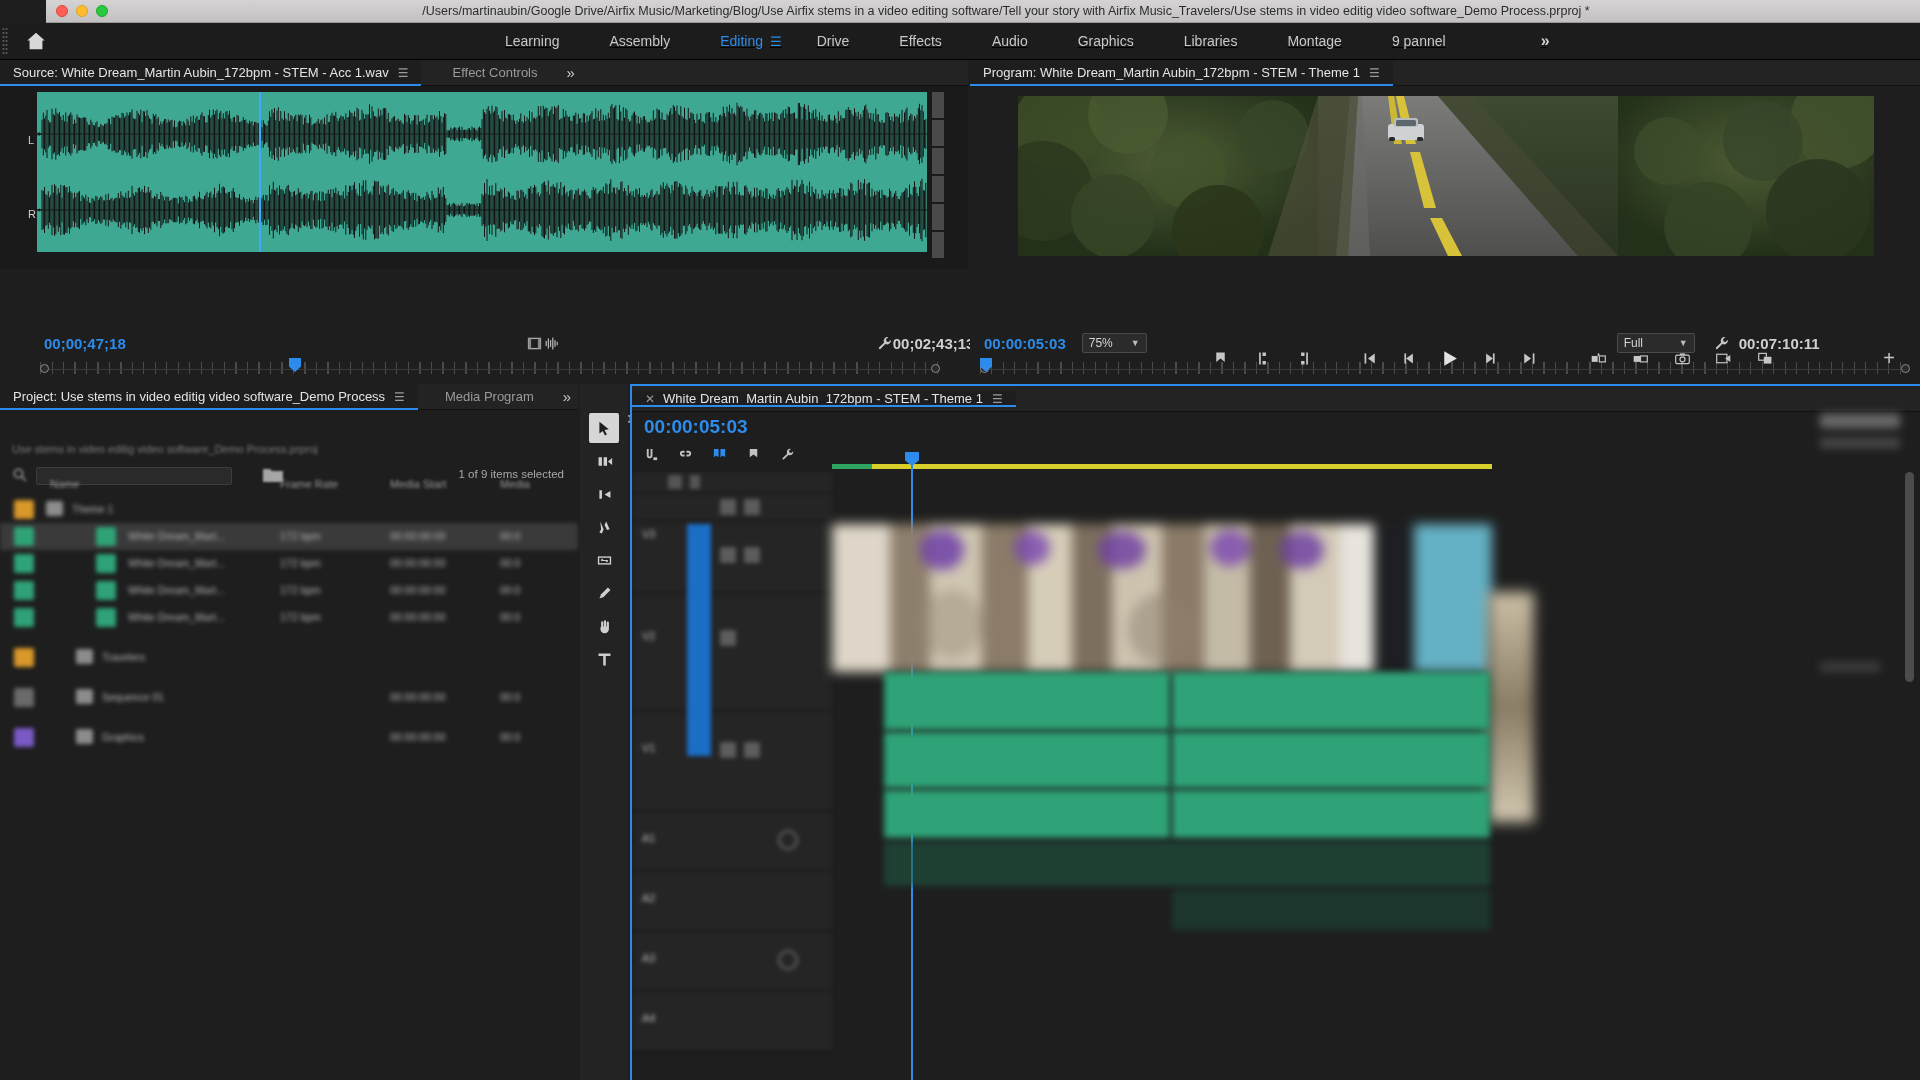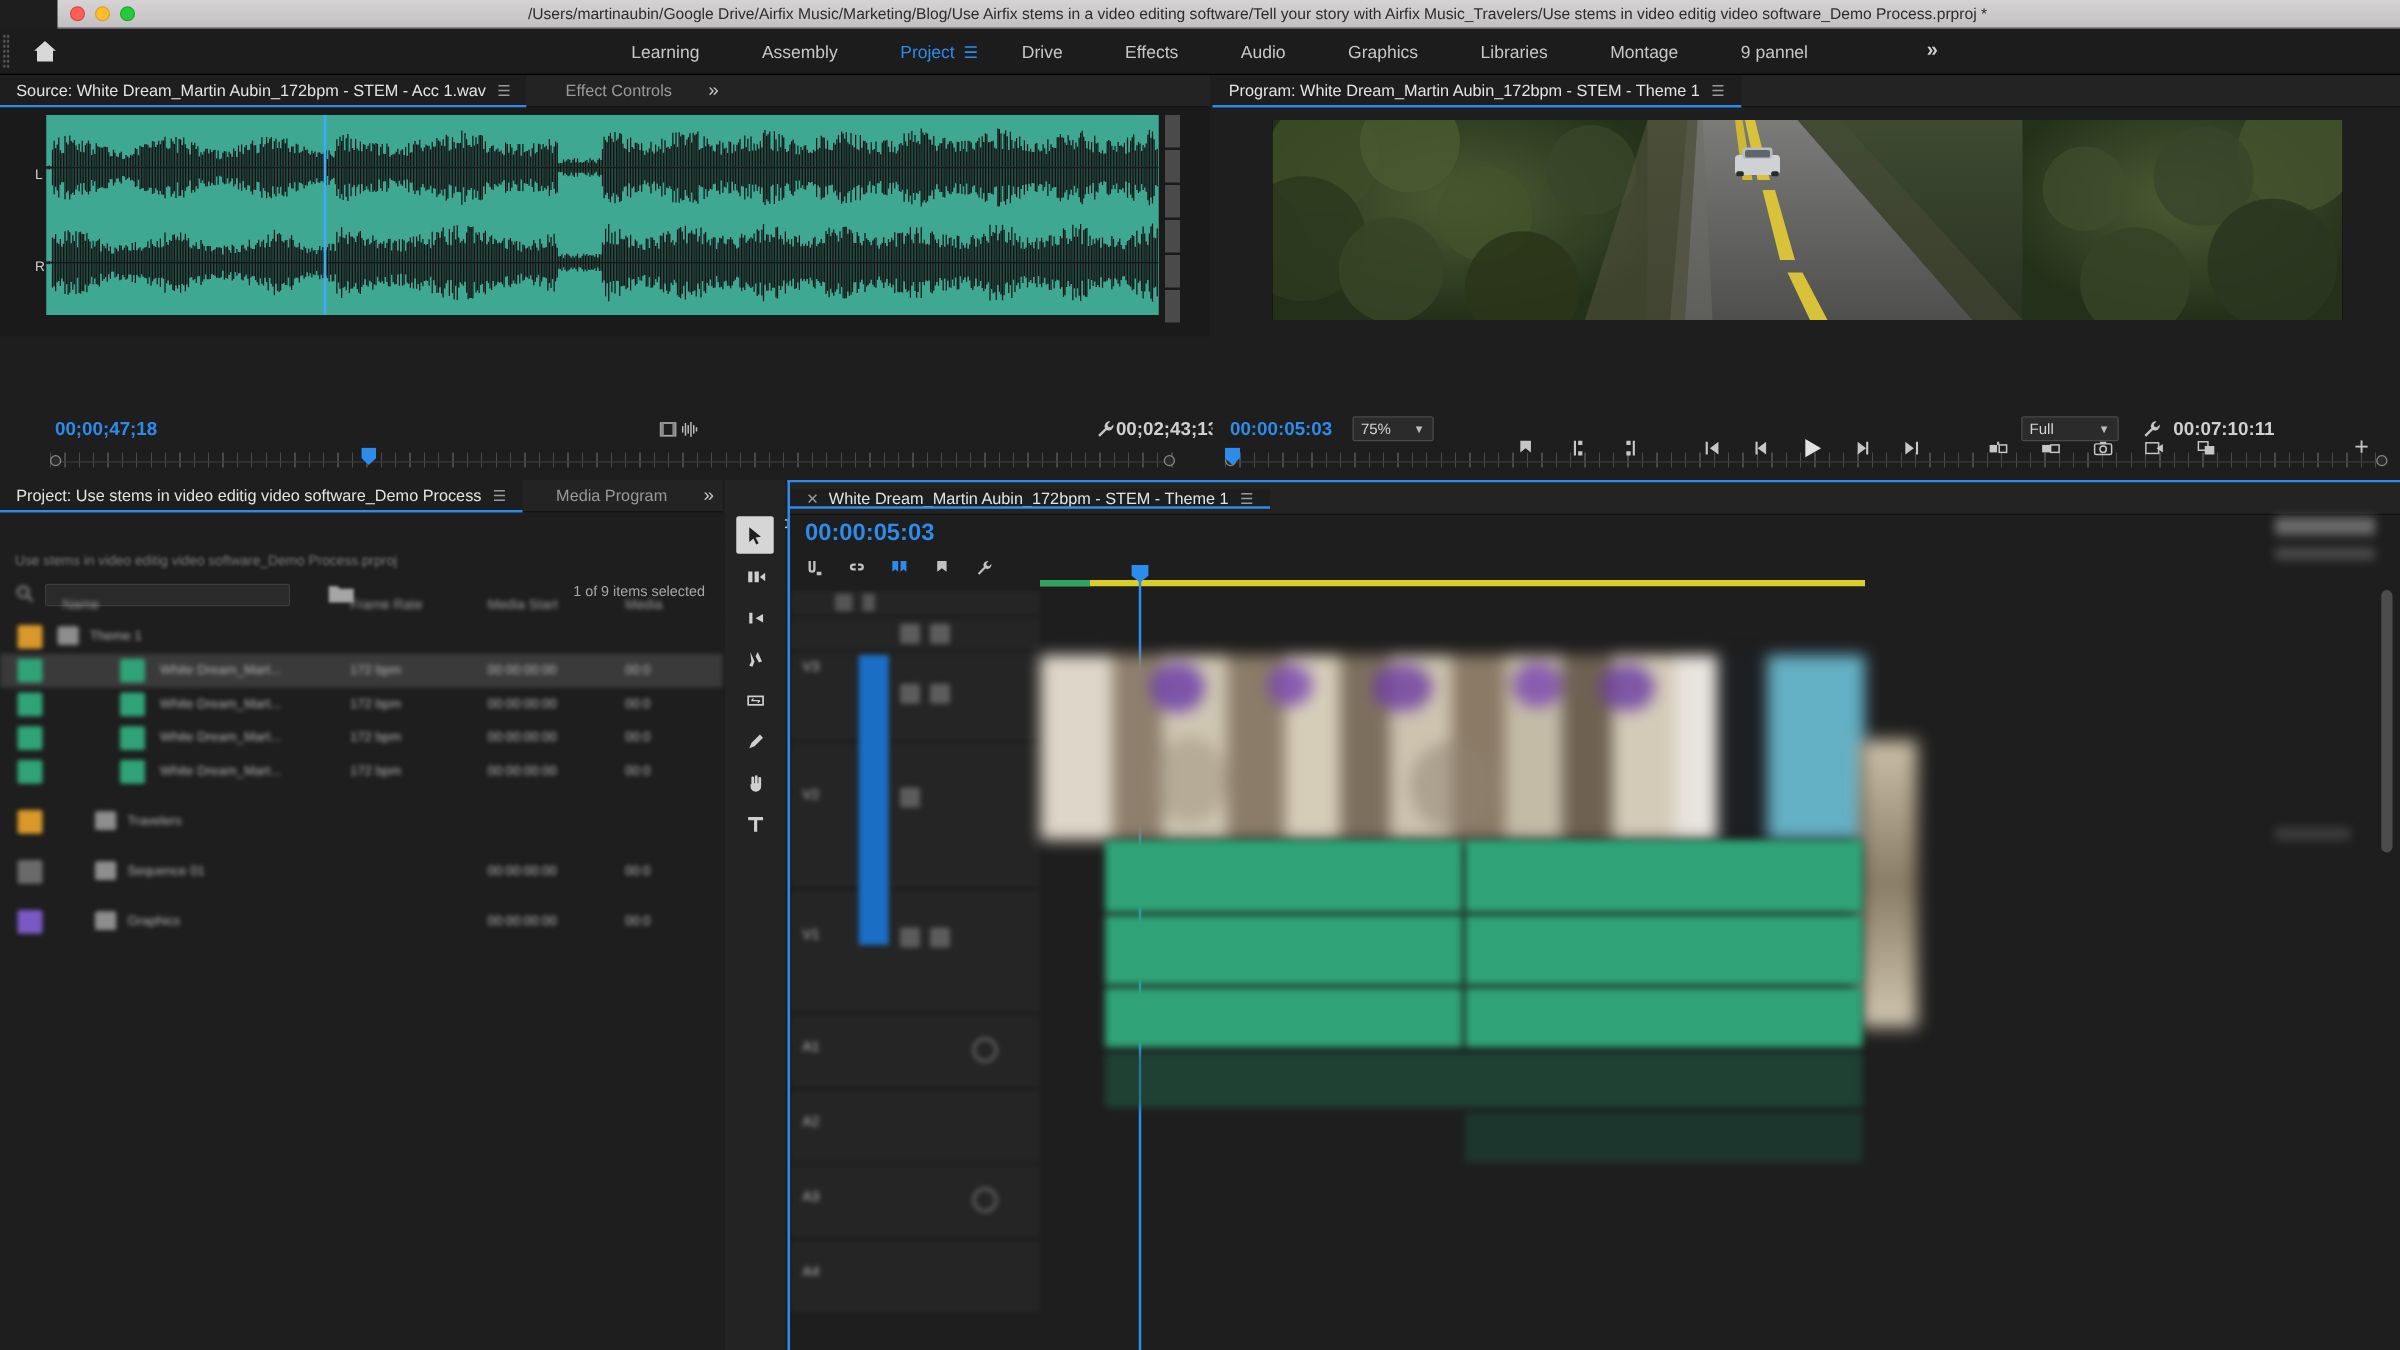--- a/index.html
+++ b/index.html
@@ -37,21 +37,21 @@
   }
   .home-btn {
     width: 56px; height: 37px; display: flex; align-items: center; justify-content: center;
   }
   .home-btn svg { width: 22px; height: 22px; }
   .grip {
     width: 6px; height: 28px; margin-left: 2px;
     background-image: radial-gradient(circle, #555 1px, transparent 1.2px);
     background-size: 3px 4px;
   }
-  .ws-tabs { display: flex; align-items: center; margin-left: 416px; gap: 0; }
+  .ws-tabs { display: flex; align-items: center; margin-left: 416px; gap: 0; text-decoration: underline; }
   .ws-tab {
     font-size: 14px; color: #c8c8c8; padding: 0 25px; height: 37px;
     display: flex; align-items: center; white-space: nowrap;
   }
   .ws-tab.active { color: #2d8ceb; }
   .ws-menu-icon { color: #2d8ceb; font-size: 13px; margin-left: -18px; padding-right: 10px; }
   .ws-overflow {
     margin-left: 70px; color: #d0d0d0; font-size: 16px; font-weight: bold;
     letter-spacing: -3px;
   }
@@ -252,21 +252,21 @@
     </svg>
   </div>
   <div class="ws-tabs">
     <div class="ws-tab">
         <span>Learning</span>
       </div>
     <div class="ws-tab">
         <span>Assembly</span>
       </div>
     <div class="ws-tab active">
-        <span>Project</span>
+        <span>Editing</span>
       </div>
     <div class="ws-menu-icon">☰</div>
     <div class="ws-tab">
         <span>Drive</span>
       </div>
     <div class="ws-tab">
         <span>Effects</span>
       </div>
     <div class="ws-tab">
         <span>Audio</span>

